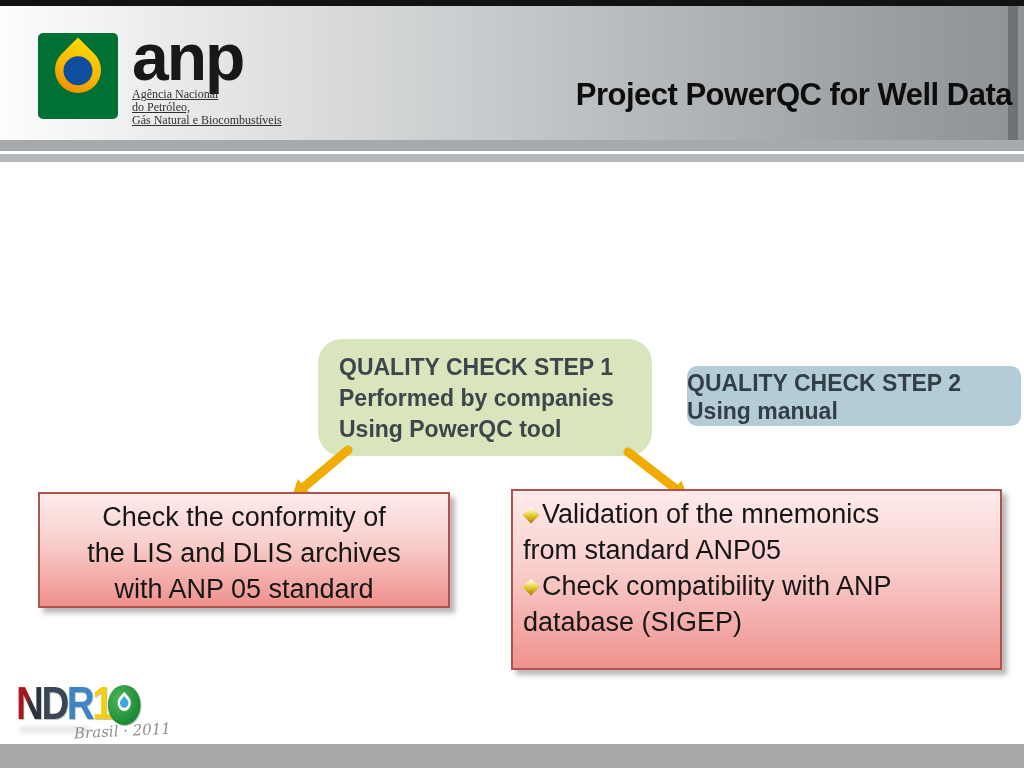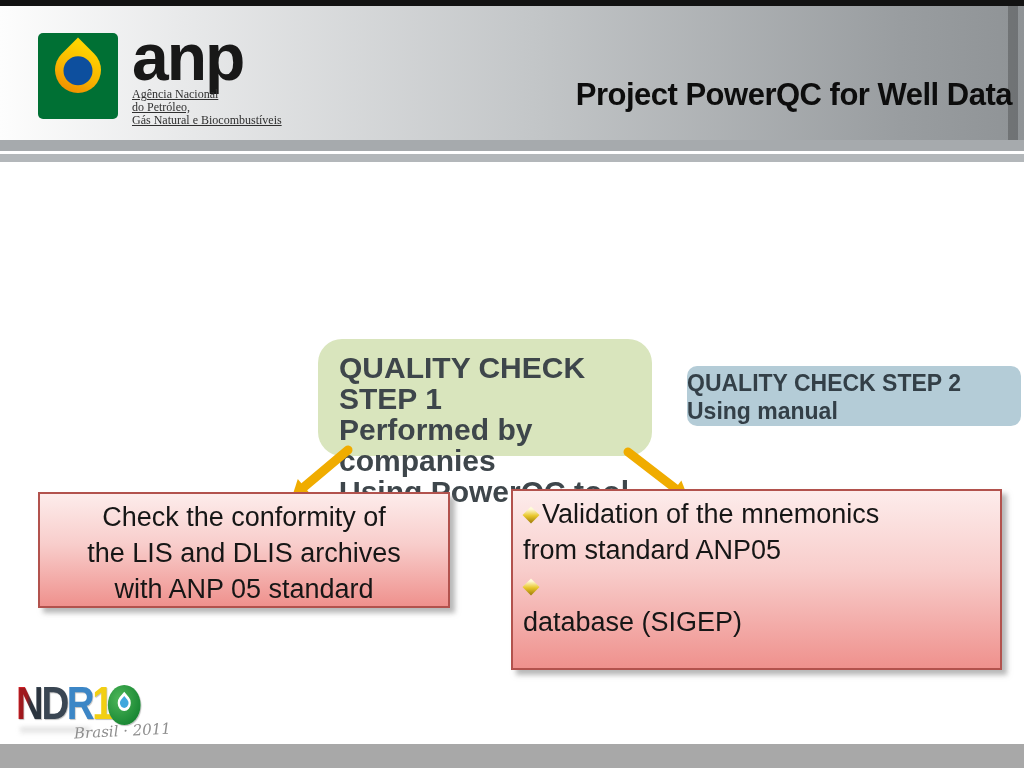--- a/index.html
+++ b/index.html
@@ -31,21 +31,21 @@
 
   
   .bullets{position:absolute;left:95px;top:200px;width:868px;color:#111;font-size:24px;line-height:34px;}
   .bullets p{margin:0;}
   .bullets p + p{margin-top:25px;}
   .check{margin-right:6px;}
 
   
   .step1-box{position:absolute;left:318px;top:339px;width:334px;height:117px;background:#d9e5bd;
              border-radius:24px;padding:13px 0 0 21px;box-sizing:border-box;
-             font-size:30px;font-weight:bold;line-height:31px;color:#3e464b;}
+             font-size:23px;font-weight:bold;line-height:31px;color:#3e464b;}
   .step2-box{position:absolute;left:687px;top:366px;width:334px;height:60px;background:#b4ccd7;
              border-radius:10px;text-align:left;padding-top:3px;box-sizing:border-box;
              font-size:23px;font-weight:bold;line-height:28px;color:#333f47;}
 
   
   .arrows{position:absolute;left:0;top:0;width:1024px;height:768px;pointer-events:none;}
 
   
   .result-box{position:absolute;border:2px solid #b2524d;box-sizing:border-box;
               background:linear-gradient(180deg,#fdeceb 0%,#f8cdcb 45%,#ef918d 100%);
@@ -136,21 +136,21 @@
     <div>the LIS and DLIS archives</div>
     <div>with ANP 05 standard</div>
   </div>
 
   <div class="result-box right-box">
     <div class="r-item">
       <div><span class="diamond"></span><span>Validation of the mnemonics</span></div>
       <div>from standard ANP05</div>
     </div>
     <div class="r-item">
-      <div><span class="diamond"></span></div>
+      <div><span class="diamond"></span><span>Check compatibility with ANP</span></div>
       <div>database (SIGEP)</div>
     </div>
   </div>
 
   <div class="ndr-shadow"></div>
   <div class="ndr-logo">
     <span class="ndr-letters"><span class="ltr-n">N</span><span class="ltr-d">D</span><span class="ltr-r">R</span><span class="ltr-one">1</span><span class="ndr-zero"><span class="mini-drop">
             <span class="mini-drop-inner"></span>
           </span></span></span>
   </div>

